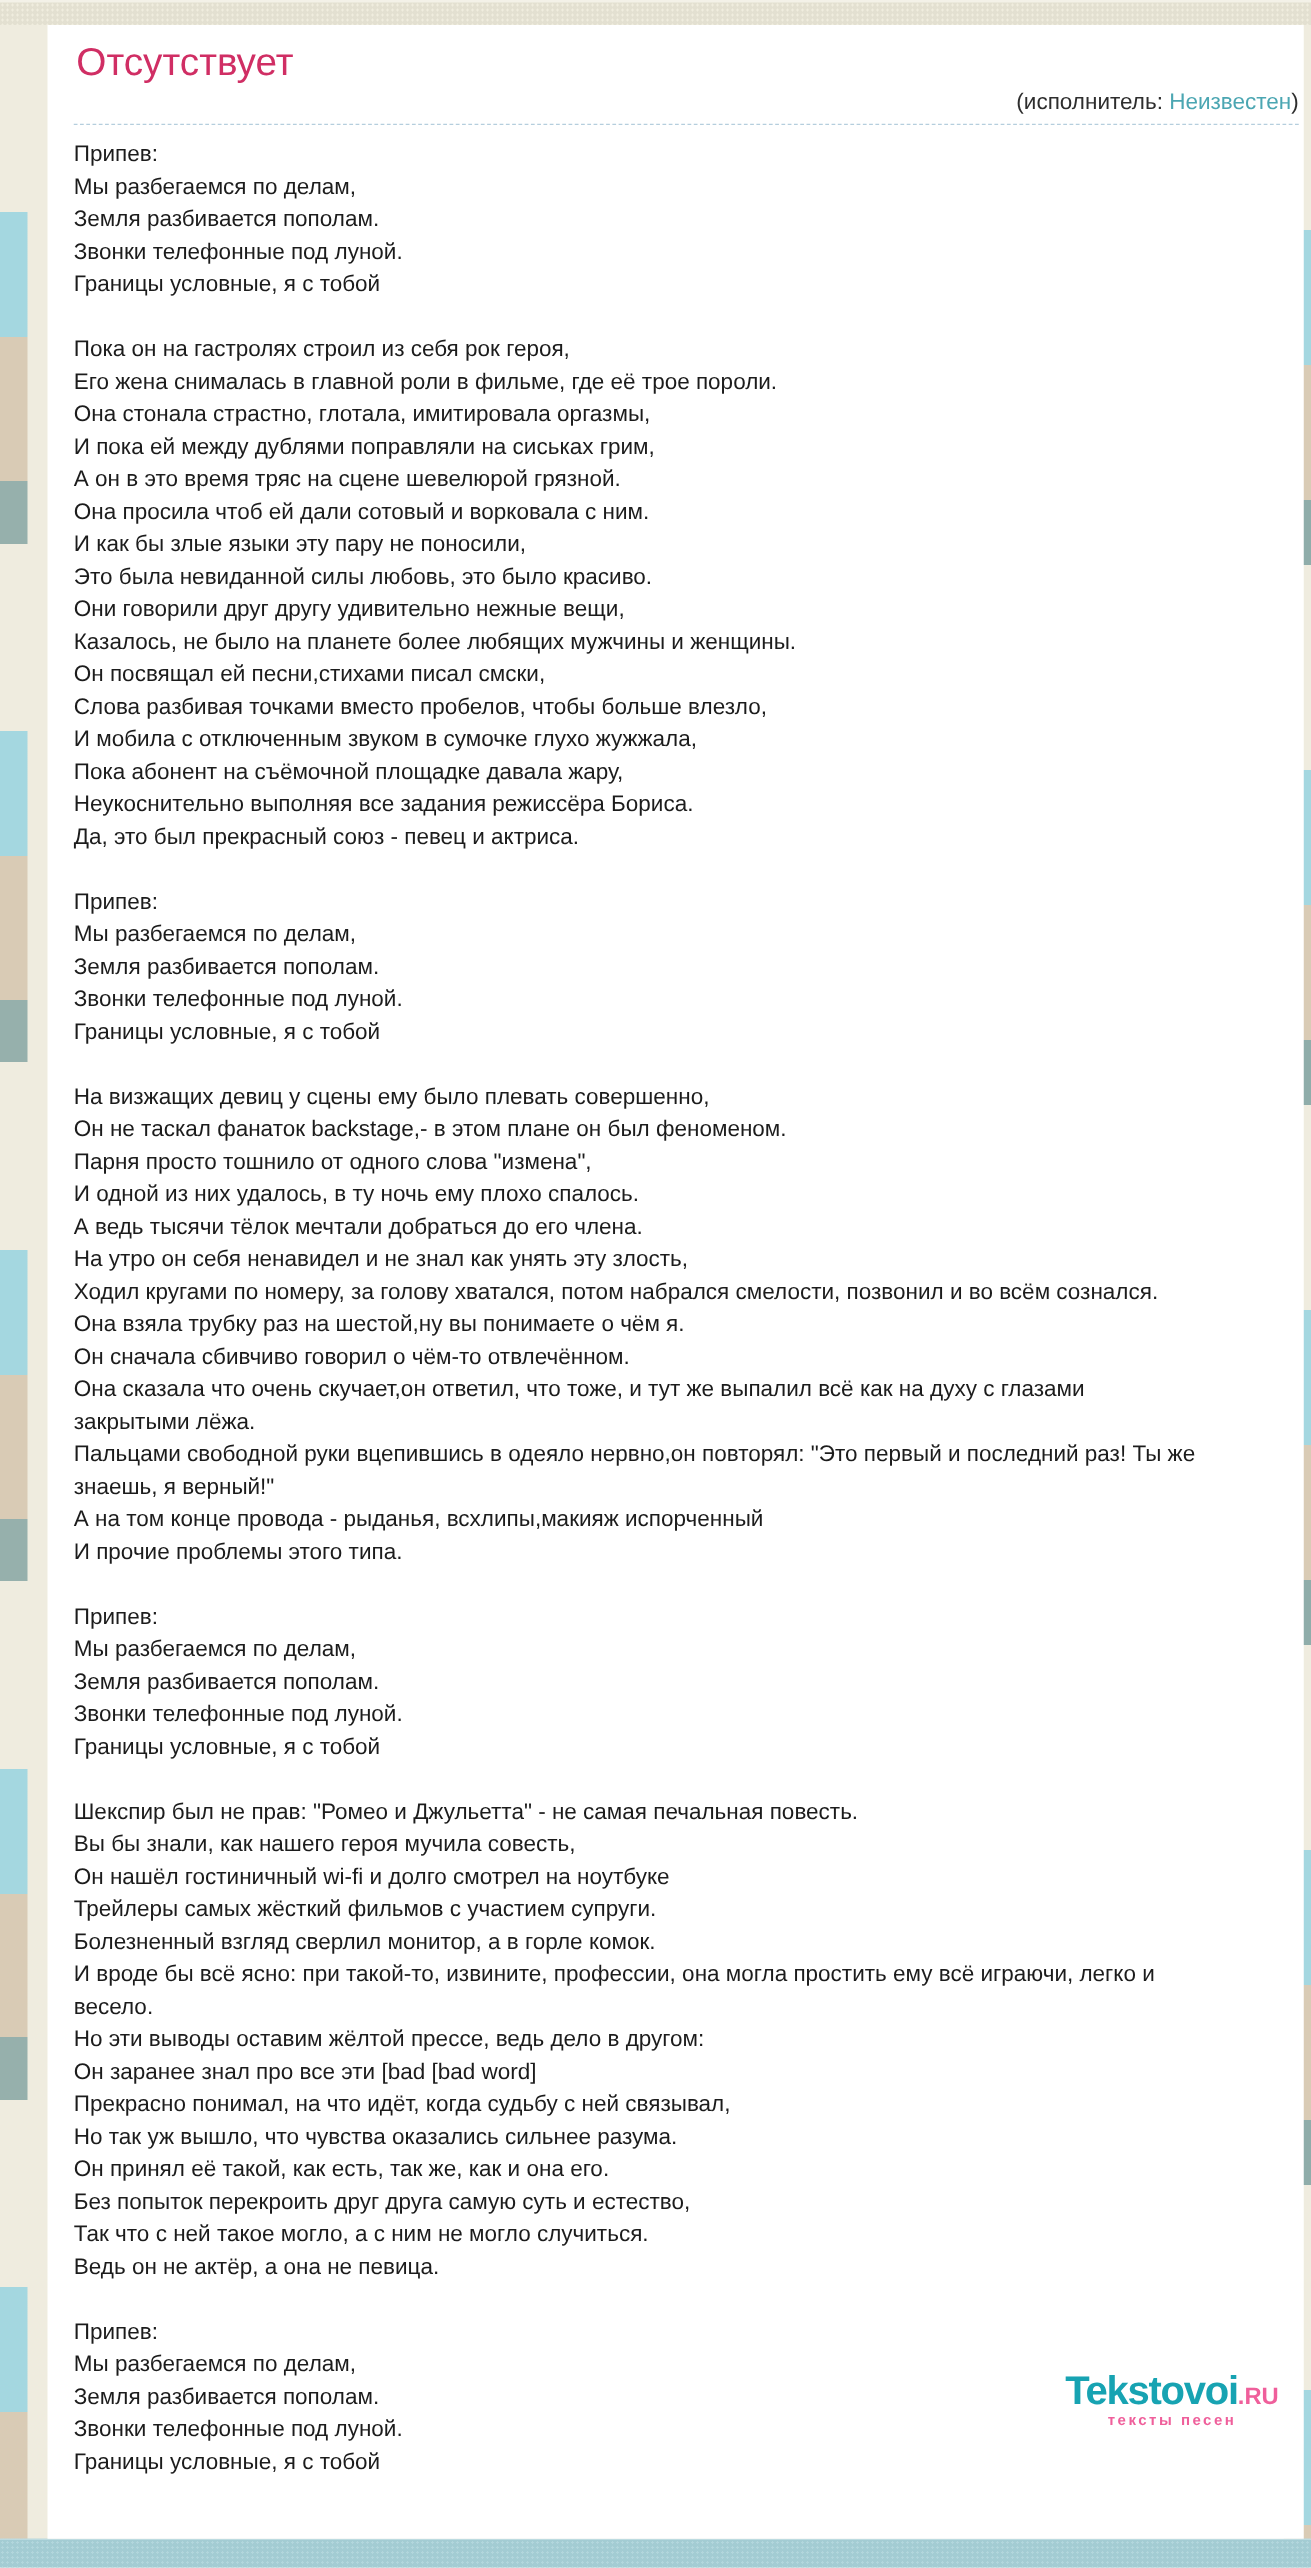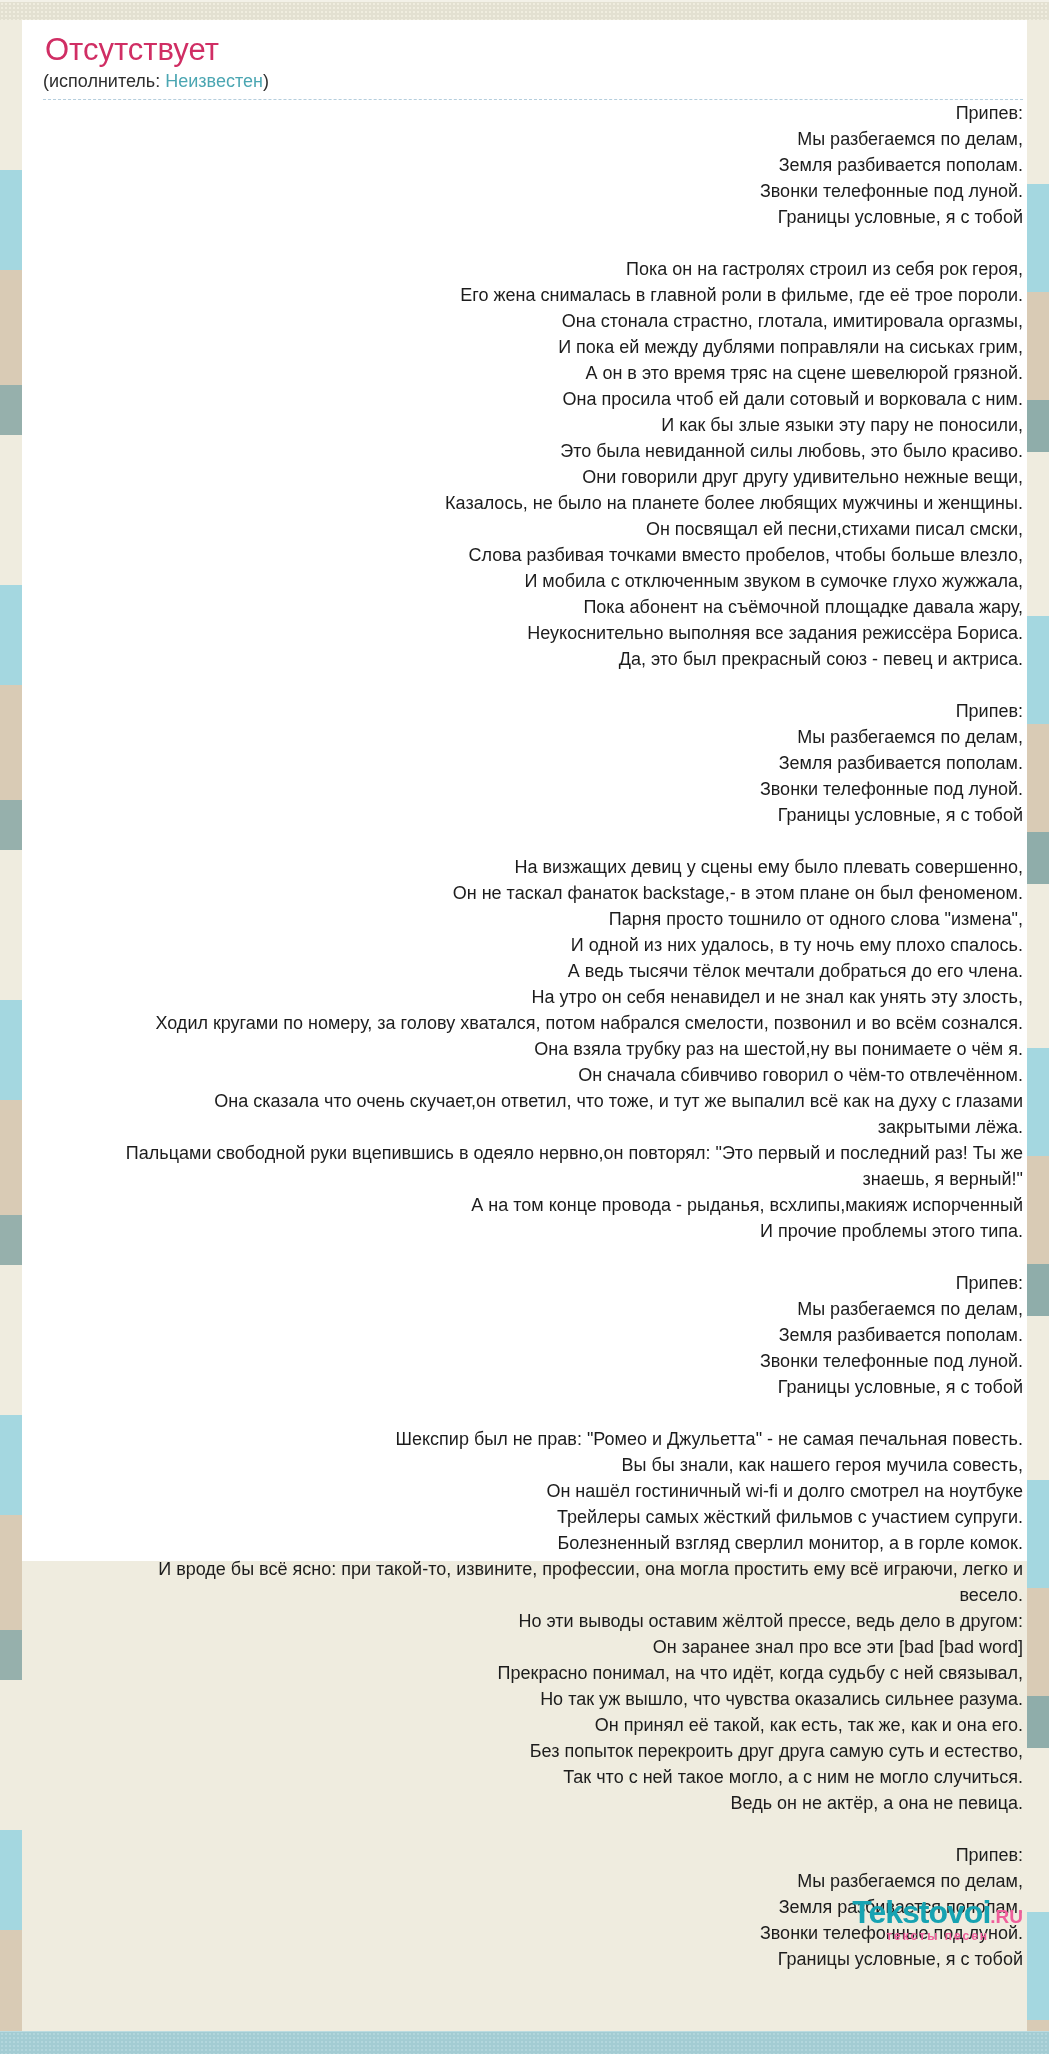--- a/index.html
+++ b/index.html
@@ -33,36 +33,36 @@
   .strip-right{
     position:absolute;left:1027px;top:20px;width:22px;height:2011px;
     background:repeating-linear-gradient(to bottom,
       #efecdf 0px,#efecdf 164px,
       #a4d7e0 164px,#a4d7e0 272px,
       #d9cbb5 272px,#d9cbb5 380px,
       #8fadaa 380px,#8fadaa 432px);
   }
   
   .content{
-    position:absolute;left:22px;top:20px;width:1005px;height:1541px;
+    position:absolute;left:38px;top:20px;width:1005px;height:2011px;
     background:#ffffff;box-sizing:border-box;
     padding:0 4px 0 21px;
   }
   .song-title{
     margin:12px 0 0 2px;
     font-size:31px;line-height:36px;font-weight:400;
     color:#d02e64;
   }
   .artist-row{
     margin-top:3px;padding-bottom:7px;
     border-bottom:1px dashed #b5cedd;
-    font-size:18px;line-height:21px;color:#2e2e2e;
+    font-size:18px;line-height:21px;color:#2e2e2e;text-align:right;
   }
   .artist-link{color:#4ba6b2;text-decoration:none;cursor:pointer;}
-  .lyrics{font-size:18px;line-height:26px;color:#1c1c1c;text-align:right;}
+  .lyrics{margin-top:10px;font-size:18px;line-height:26px;color:#1c1c1c;}
   .stanza{margin:0 0 26px 0;}
   .stanza:last-child{margin-bottom:0;}
   .line{white-space:nowrap;min-height:26px;}
   
   .logo{
     position:absolute;right:26px;top:1896px;text-align:right;line-height:1;
     cursor:pointer;
   }
   .logo-main{
     font-size:32px;font-weight:700;color:#17a3b2;letter-spacing:-1px;

